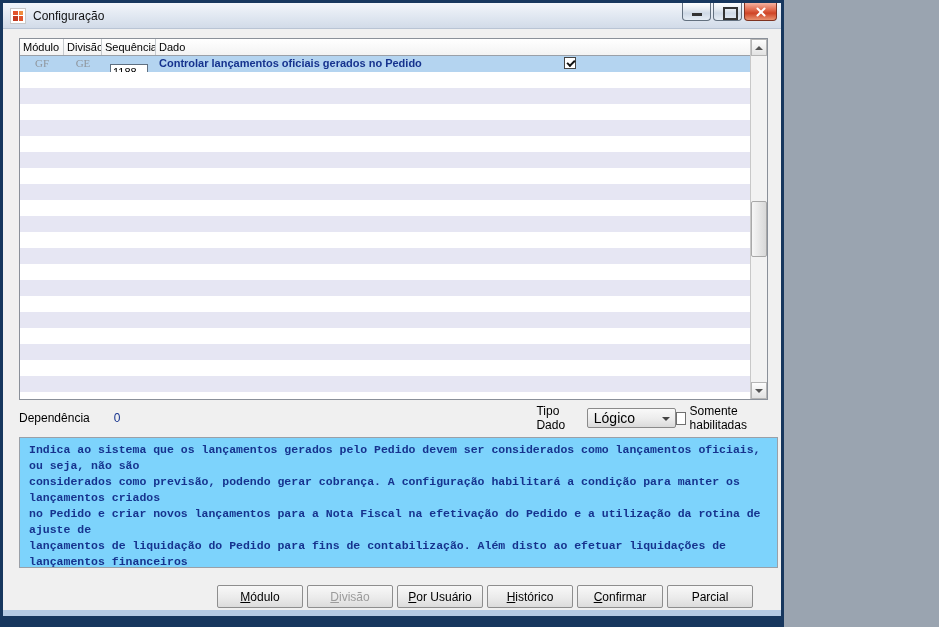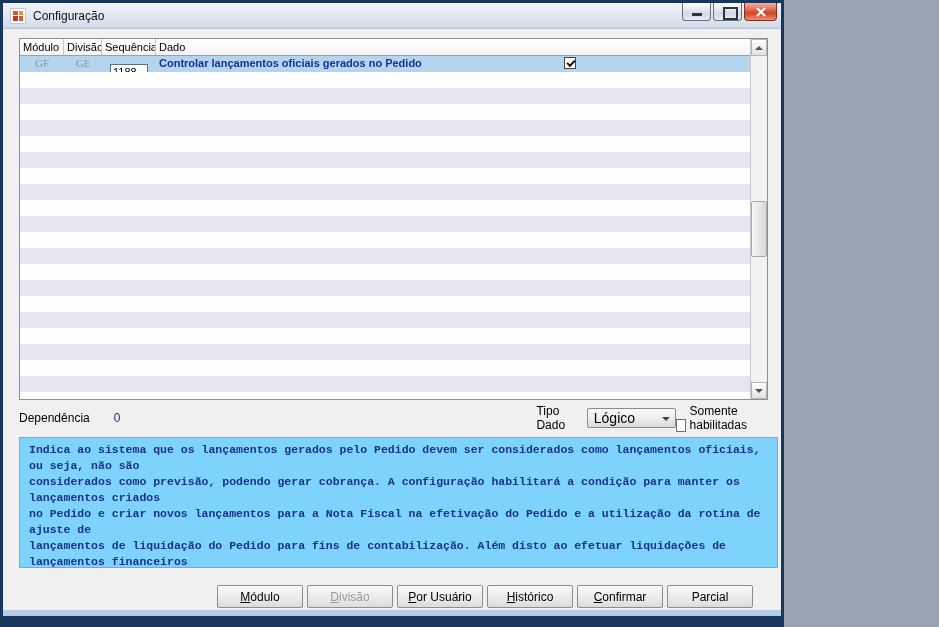--- a/index.html
+++ b/index.html
@@ -79,21 +79,21 @@
   
   .fields { display: flex; align-items: center; height: 24px; margin: 6px 13px 0 16px; font-size: 12px; color: #000; }
   .dep-val { color: #16338e; margin-left: 24px; }
   .tipo-lbl { margin-left: 416px; }
   .dropdown { width: 118px; height: 20px; margin-left: 10px; position: relative; cursor: pointer;
     border: 1px solid #8a8a8a; border-radius: 2px;
     background: linear-gradient(#f9f9f9, #ececec 55%, #dadada);
     display: flex; align-items: center; padding-left: 6px; font-size: 14px; }
   .dd-arrow { position: absolute; right: 5px; top: 8px; width: 0; height: 0;
     border: 4px solid transparent; border-top-color: #444; }
-  .chk { display: flex; align-items: flex-end; margin-left: auto; gap: 4px; font-size: 12px; cursor: pointer; }
+  .chk { display: flex; align-items: center; margin-left: auto; gap: 4px; font-size: 12px; cursor: pointer; }
   .chkbox { width: 13px; height: 13px; background: #fff; border: 1px solid #707070; }
 
   
   .descbox { margin: 7px 3px 0 16px; height: 131px; background: #7dd3fc;
     border: 1px solid #9aa0a8; padding: 4px 9px; overflow: hidden; }
   .desctext { font-family: "Liberation Mono", monospace; font-size: 11.5px; font-weight: bold;
     color: #16338e; line-height: 16px; white-space: pre-wrap; }
 
   
   .btnrow { display: flex; justify-content: flex-end; gap: 4px; margin: 17px 28px 0 16px; }

